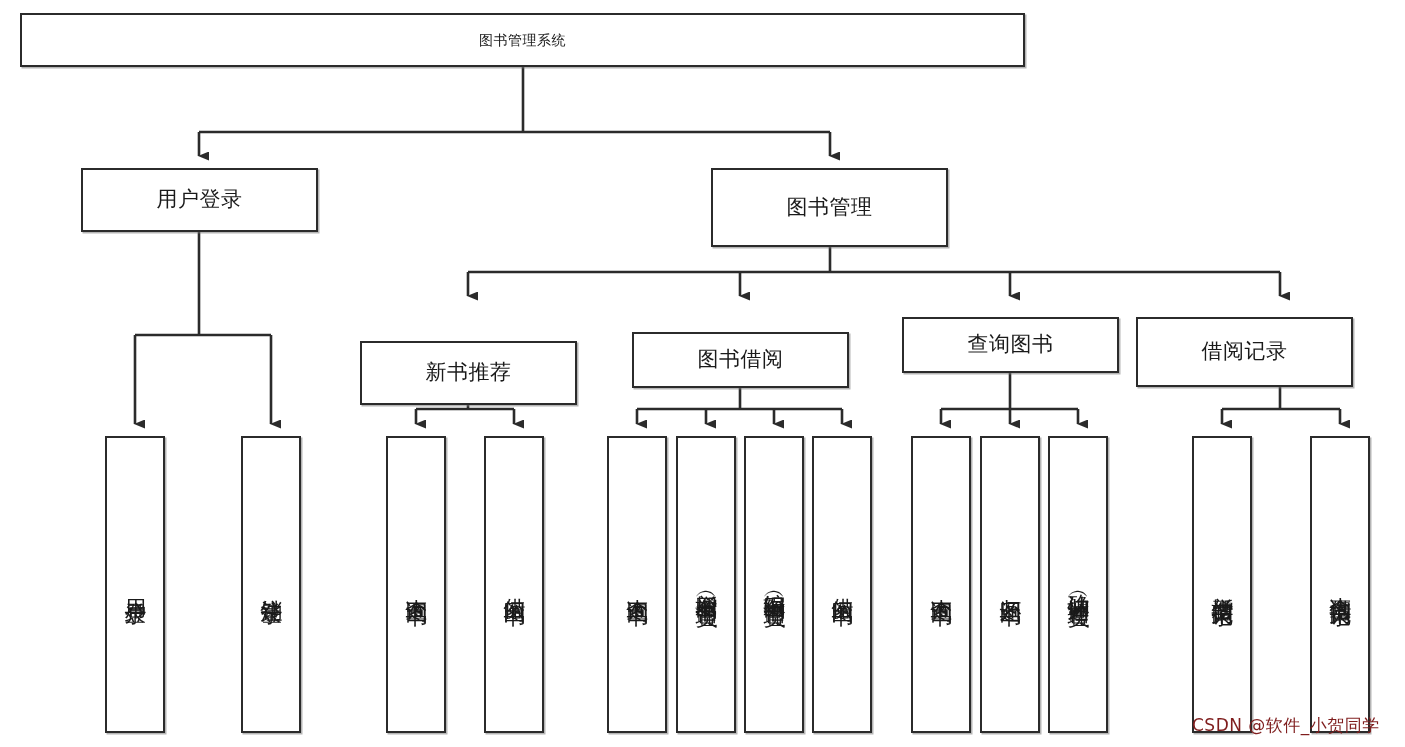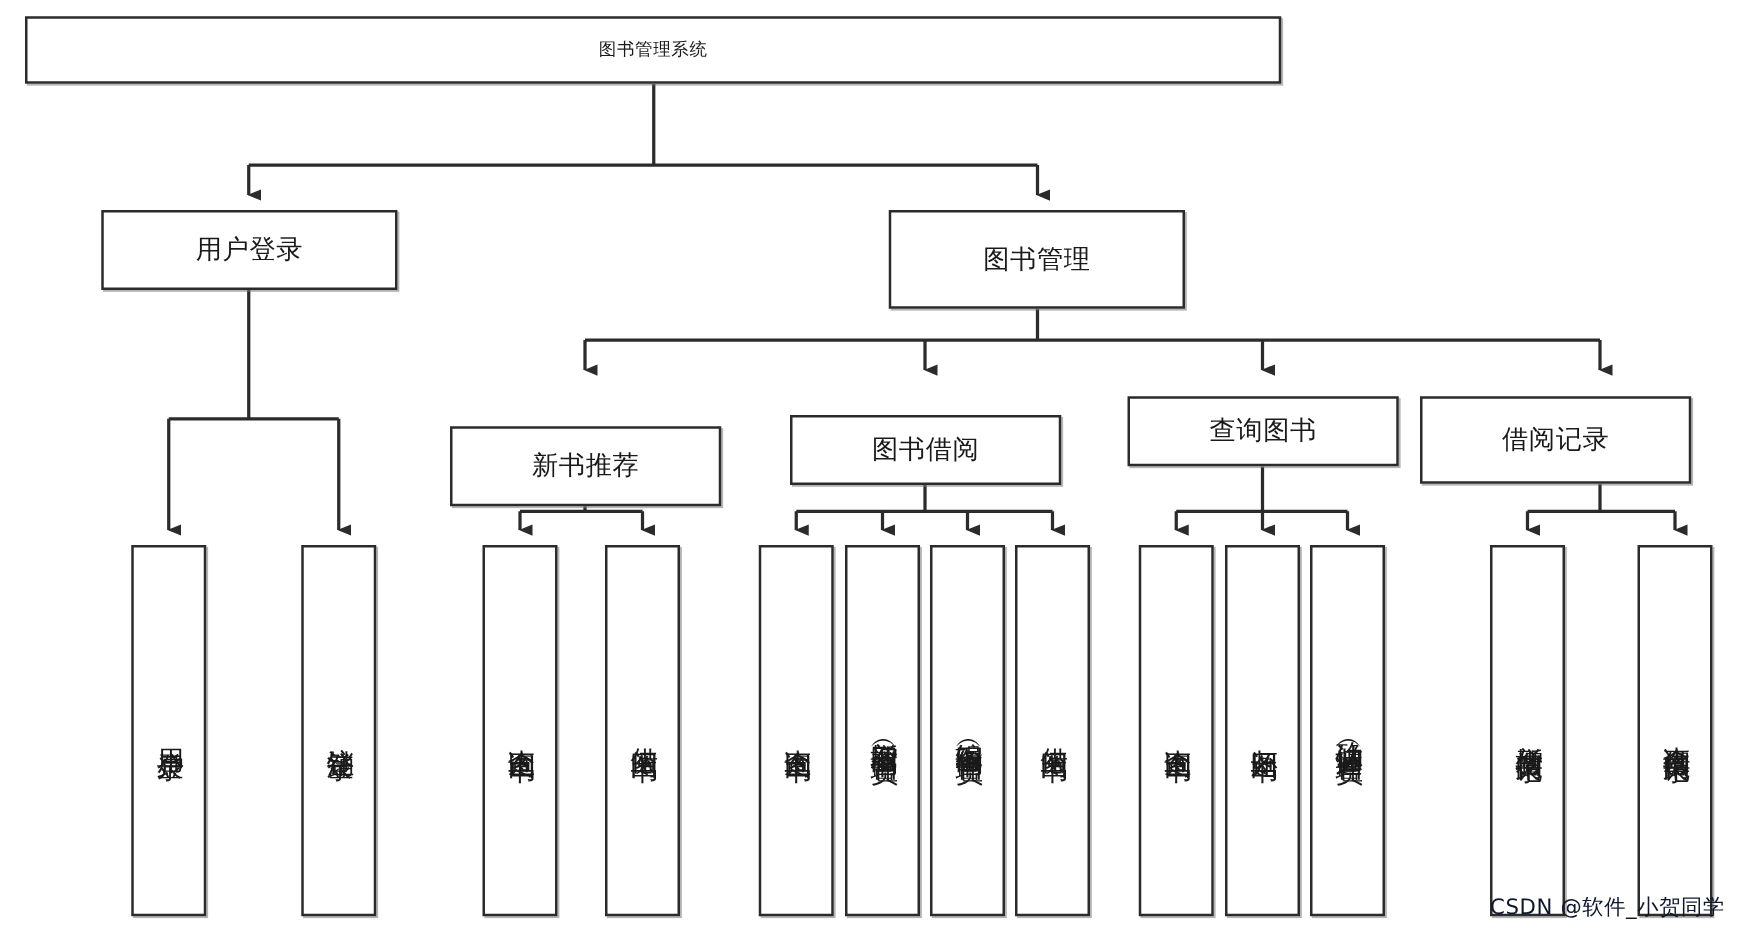--- a/index.html
+++ b/index.html
@@ -59,21 +59,21 @@
   .node.vert .label {
     writing-mode: vertical-rl;
     text-orientation: upright;
     font-size: 22px;
     line-height: 1.22;
     letter-spacing: 2px;
     max-height: 272px;
   }
   .watermark {
     position: absolute;
-    color: #0f172a;
+    color: #7f1d1d;
     font-size: 17px;
     white-space: nowrap;
     letter-spacing: 0.5px;
     user-select: none;
   }
 </style>
 </head>
 <body>
 
 <div id="canvas">

